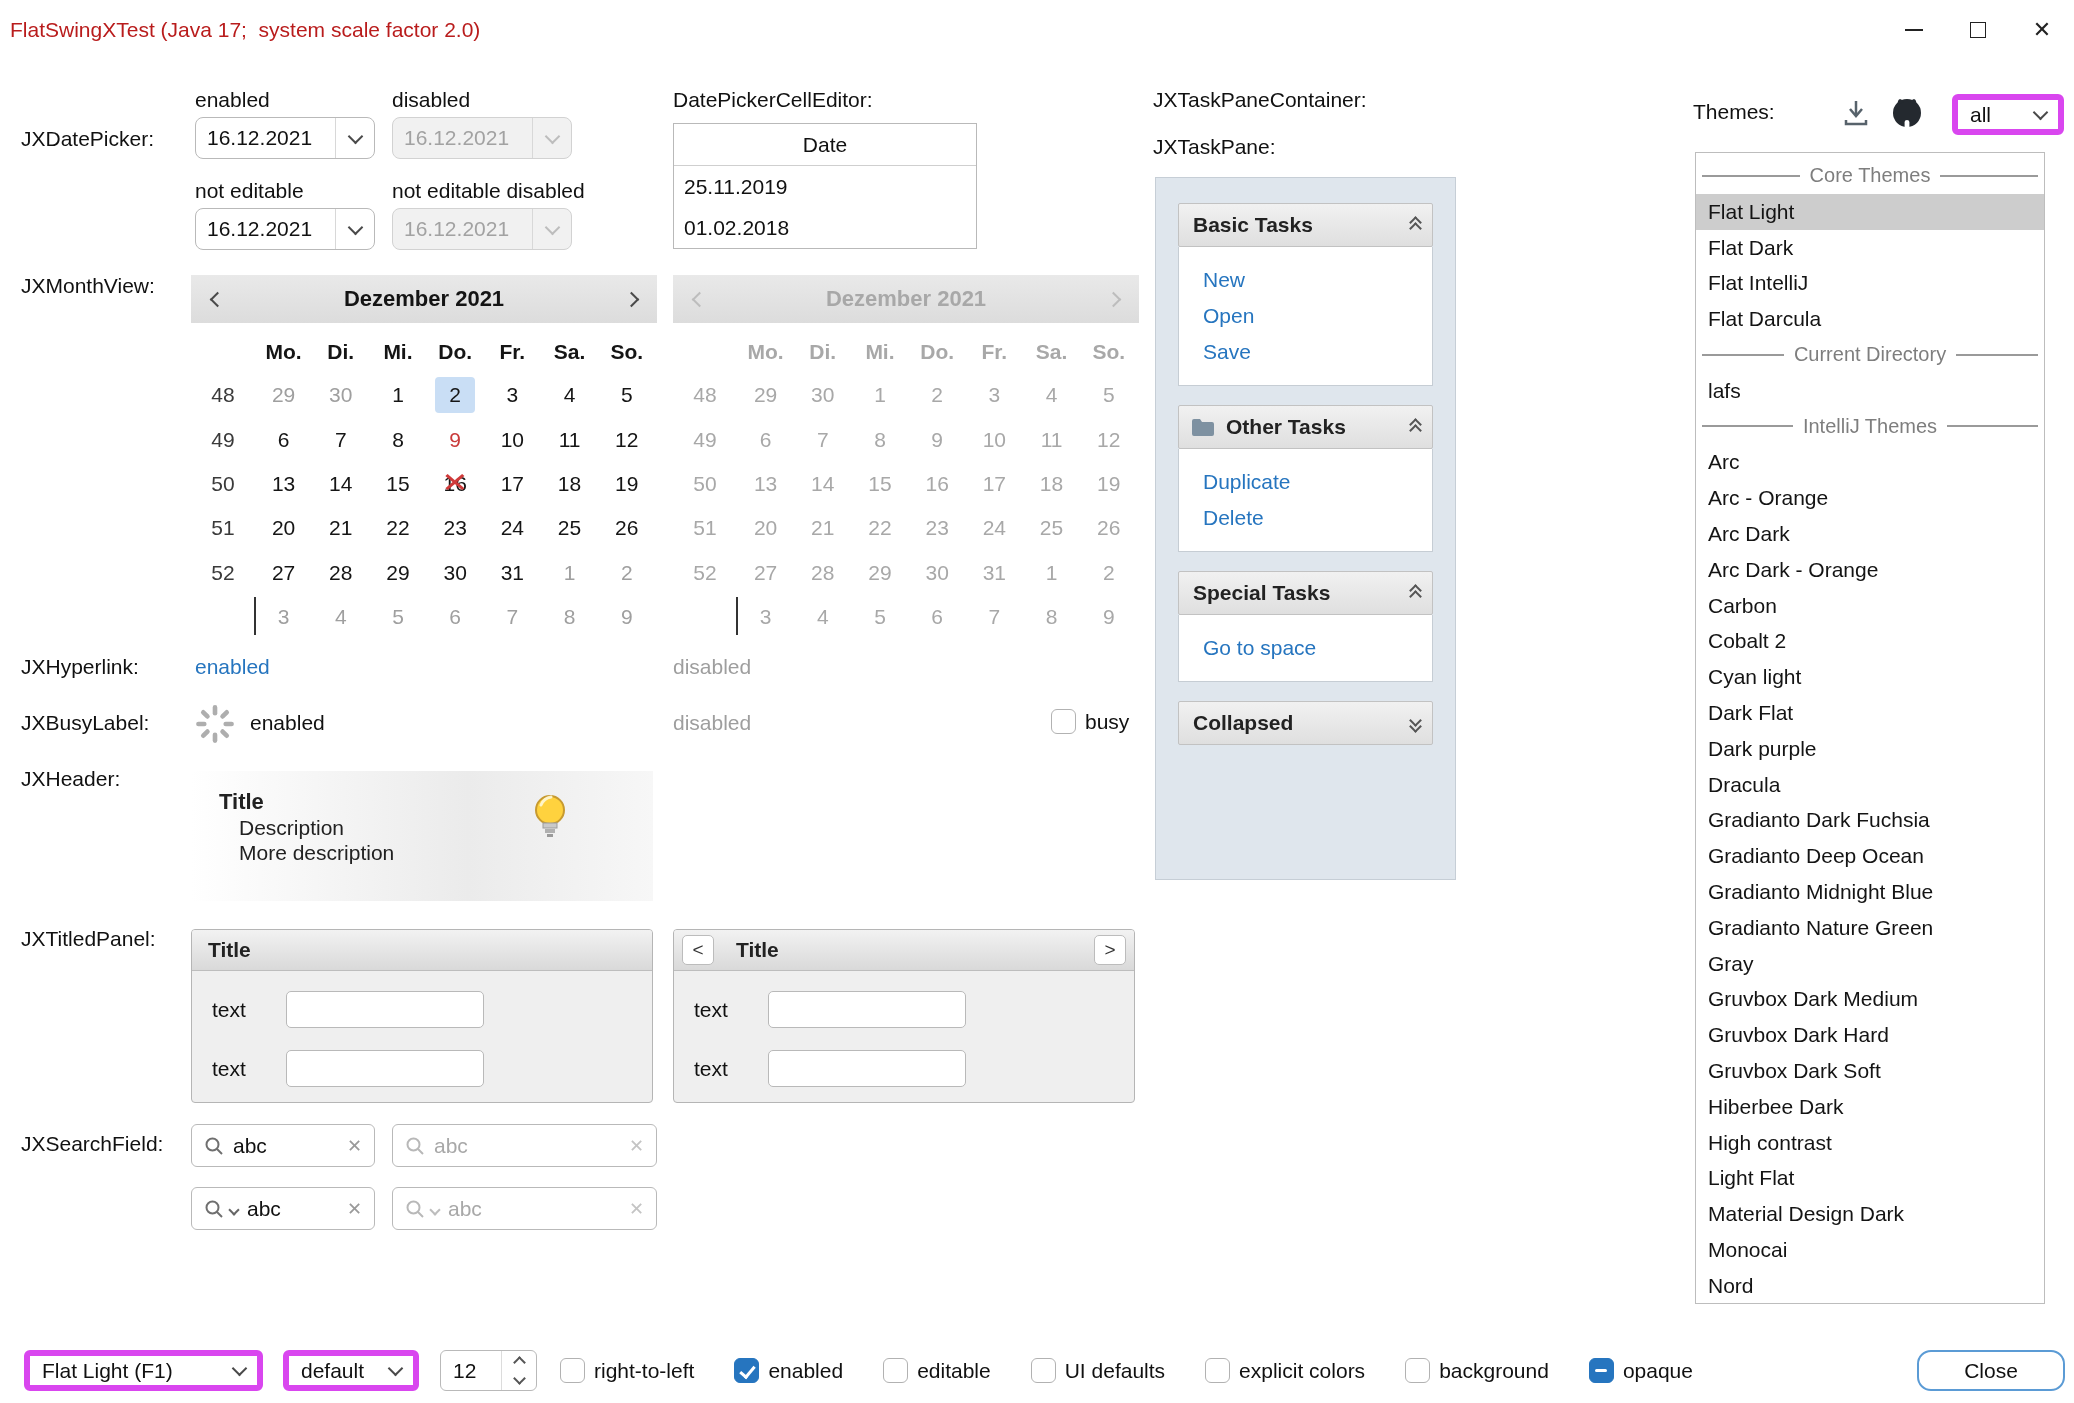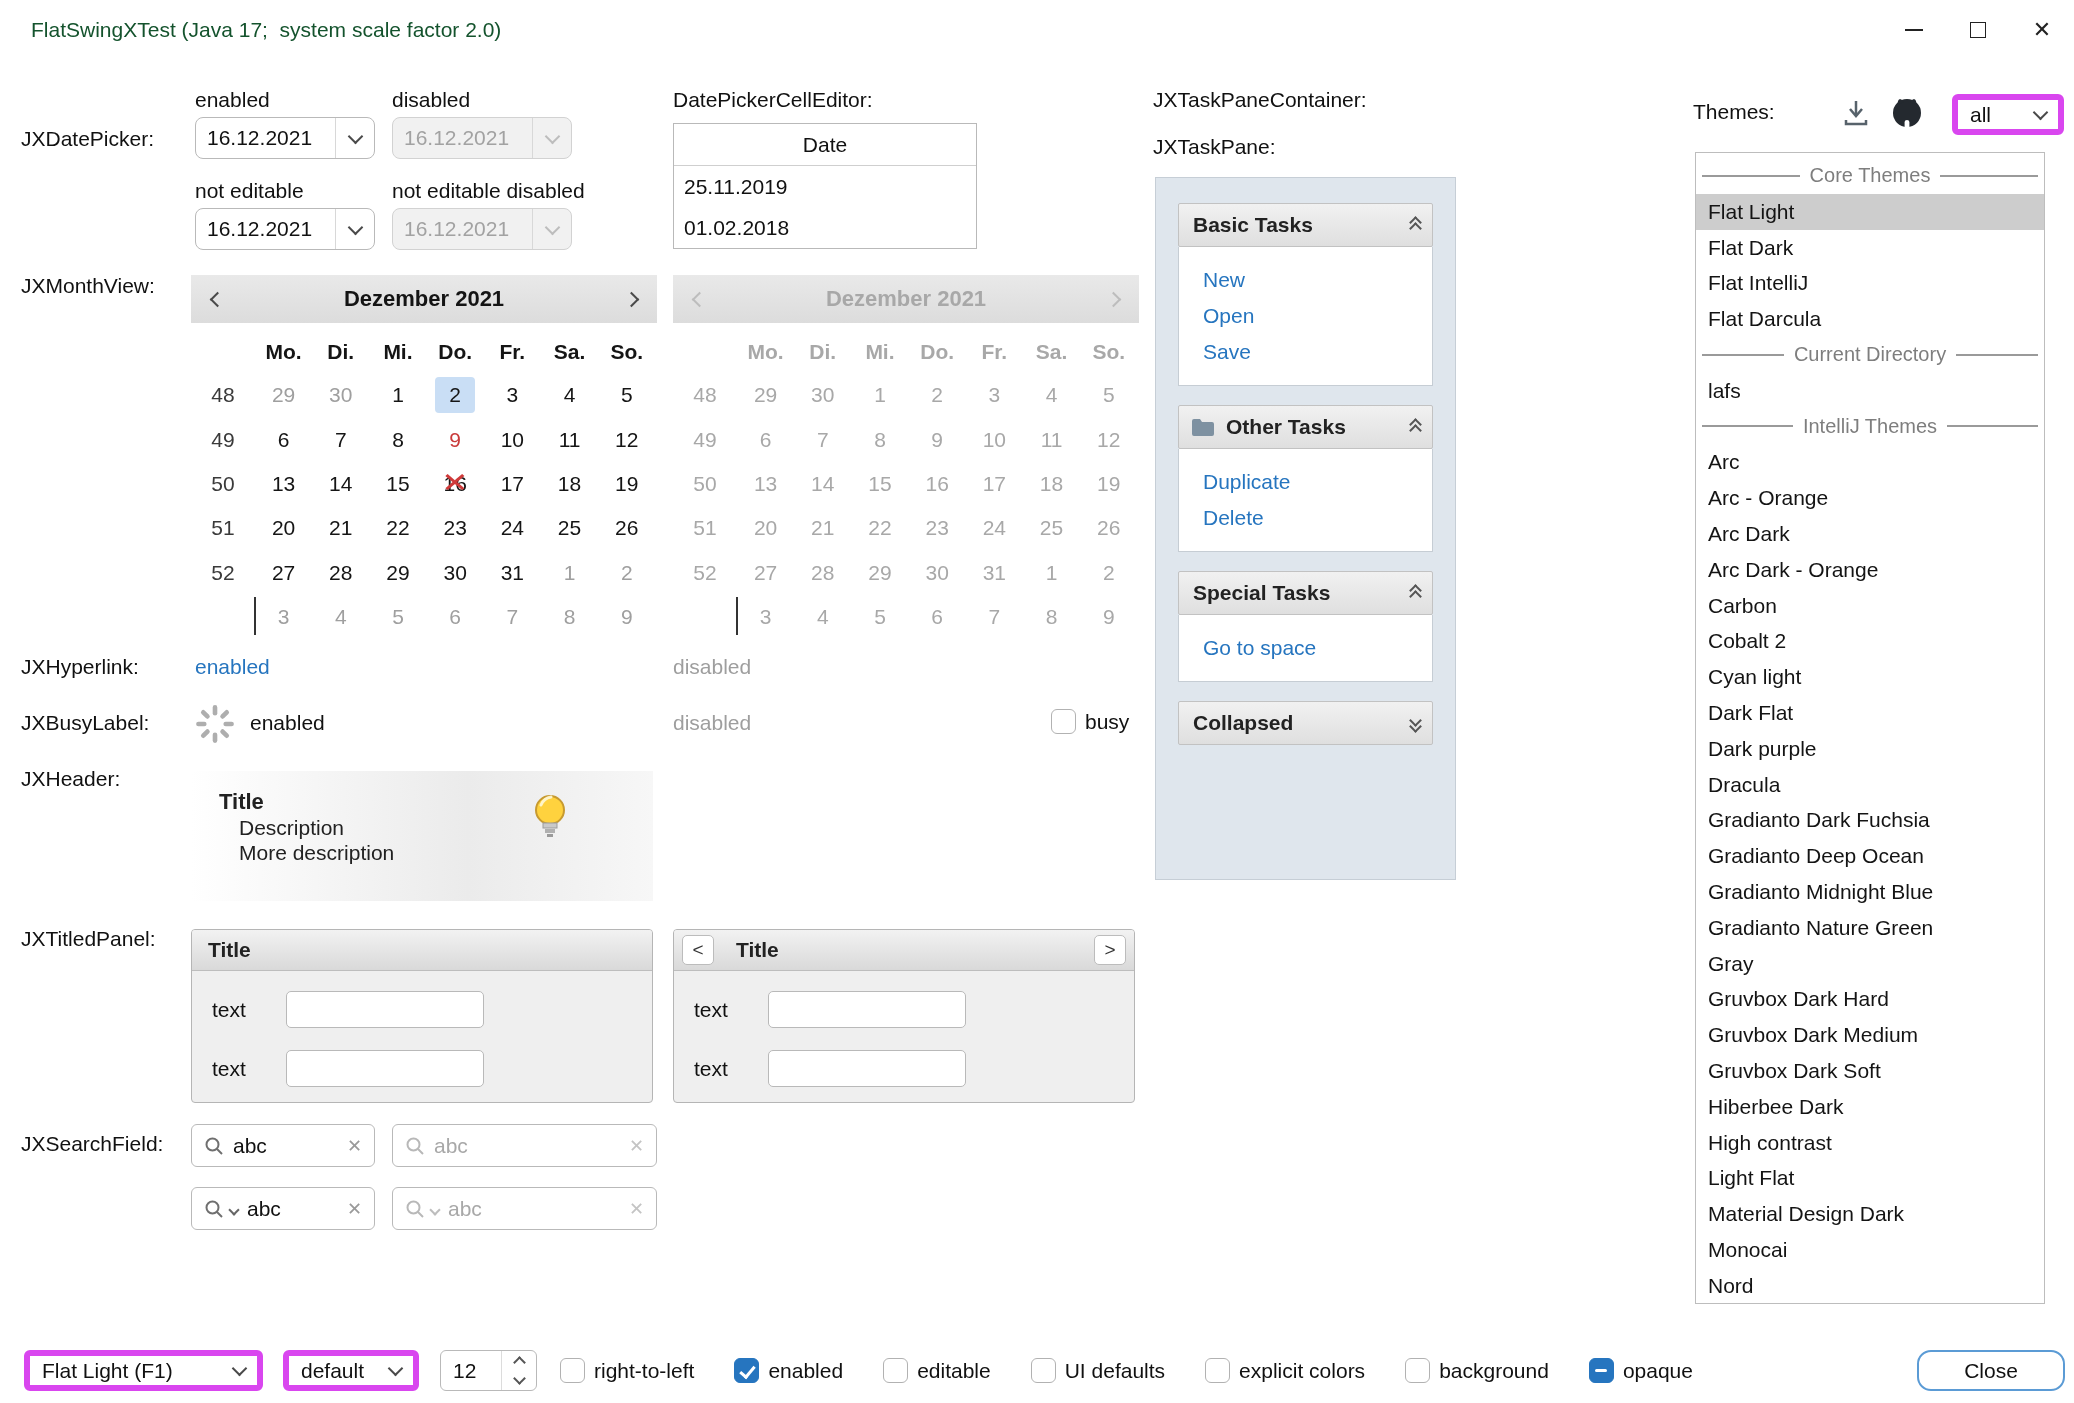--- a/index.html
+++ b/index.html
@@ -1,21 +1,21 @@
 <!DOCTYPE html>
 <html><head>
 <meta charset="utf-8">
 <style>
   html,body{margin:0;padding:0;background:#888;}
   #app{position:relative;width:2074px;height:1403px;background:#ffffff;overflow:hidden;
        font-family:"Liberation Sans", sans-serif;color:#111;}
   .abs{position:absolute;}
   
   .titlebar{position:absolute;left:0;top:0;width:100%;height:60px;background:#fff;display:flex;align-items:center;}
-  .wtitle{margin-left:31px;font-size:21px;color:#14532d;white-space:pre;}
+  .wtitle{margin-left:10px;font-size:21px;color:#b91c1c;white-space:pre;}
   .winbtns{margin-left:auto;display:flex;height:100%;}
   .winbtn{width:64px;height:100%;display:flex;align-items:center;justify-content:center;}
   .icon-min{width:18px;height:2px;background:#222;display:inline-block;}
   .icon-max{width:16px;height:16px;border:1.6px solid #222;display:inline-block;box-sizing:border-box;}
   .icon-close{font-size:22px;color:#222;line-height:1;}
   
   .lbl{font-size:21px;color:#111;white-space:nowrap;}
   .dis{color:#9e9e9e;font-size:21px;white-space:nowrap;}
   .hlink{color:#2675bf;font-size:21px;white-space:nowrap;}
   .chev{display:inline-block;width:9px;height:9px;border-style:solid;border-color:#4a4a4a;border-width:0 2.4px 2.4px 0;}
@@ -686,22 +686,22 @@
       <div class="titem">Cobalt 2</div>
       <div class="titem">Cyan light</div>
       <div class="titem">Dark Flat</div>
       <div class="titem">Dark purple</div>
       <div class="titem">Dracula</div>
       <div class="titem">Gradianto Dark Fuchsia</div>
       <div class="titem">Gradianto Deep Ocean</div>
       <div class="titem">Gradianto Midnight Blue</div>
       <div class="titem">Gradianto Nature Green</div>
       <div class="titem">Gray</div>
+      <div class="titem">Gruvbox Dark Medium</div>
       <div class="titem">Gruvbox Dark Hard</div>
-      <div class="titem">Gruvbox Dark Medium</div>
       <div class="titem">Gruvbox Dark Soft</div>
       <div class="titem">Hiberbee Dark</div>
       <div class="titem">High contrast</div>
       <div class="titem">Light Flat</div>
       <div class="titem">Material Design Dark</div>
       <div class="titem">Monocai</div>
       <div class="titem">Nord</div>
     </div>
 
   <div class="combo" style="left:24px;top:1350px;width:239px">

